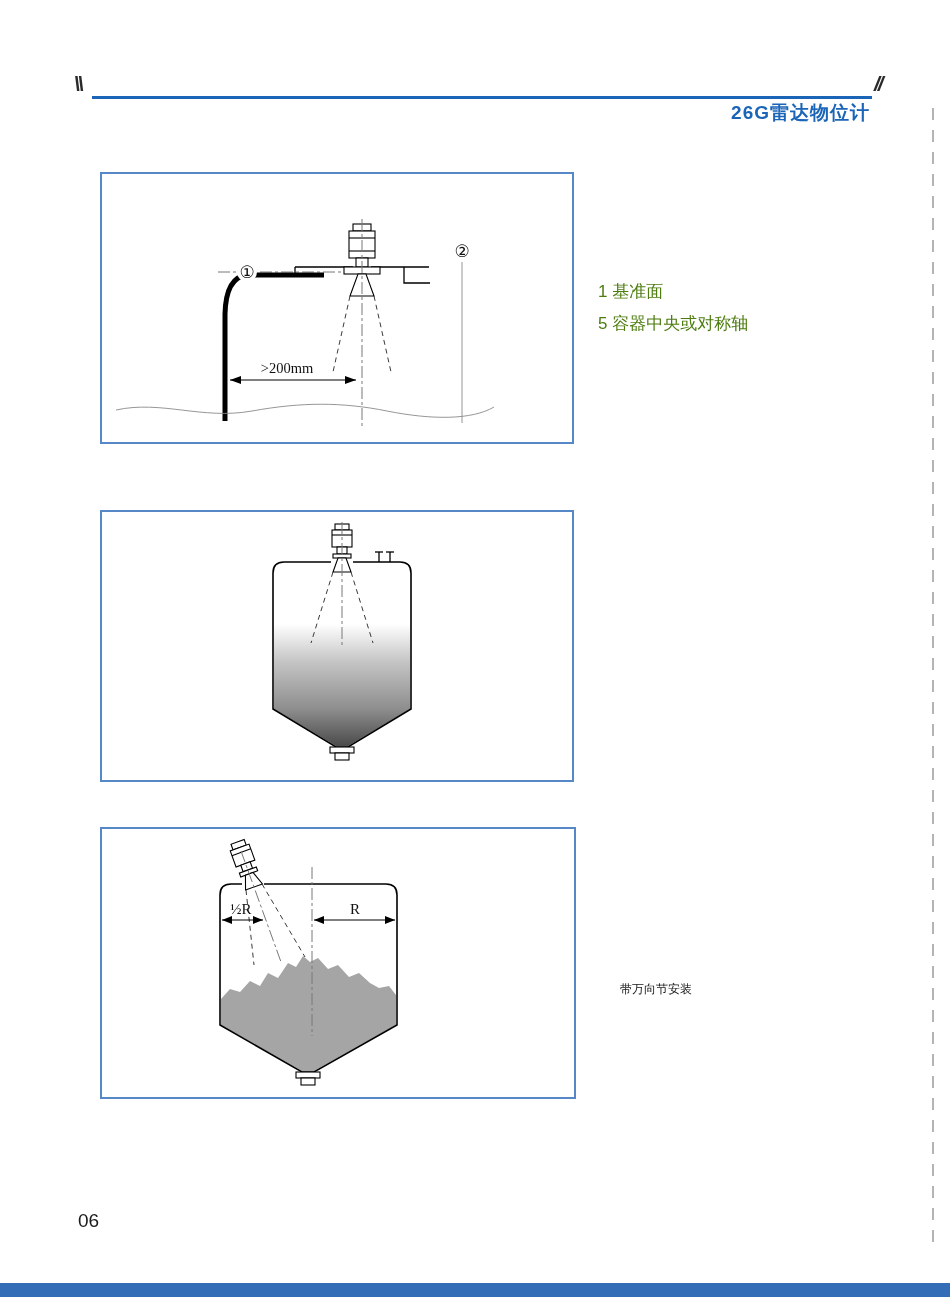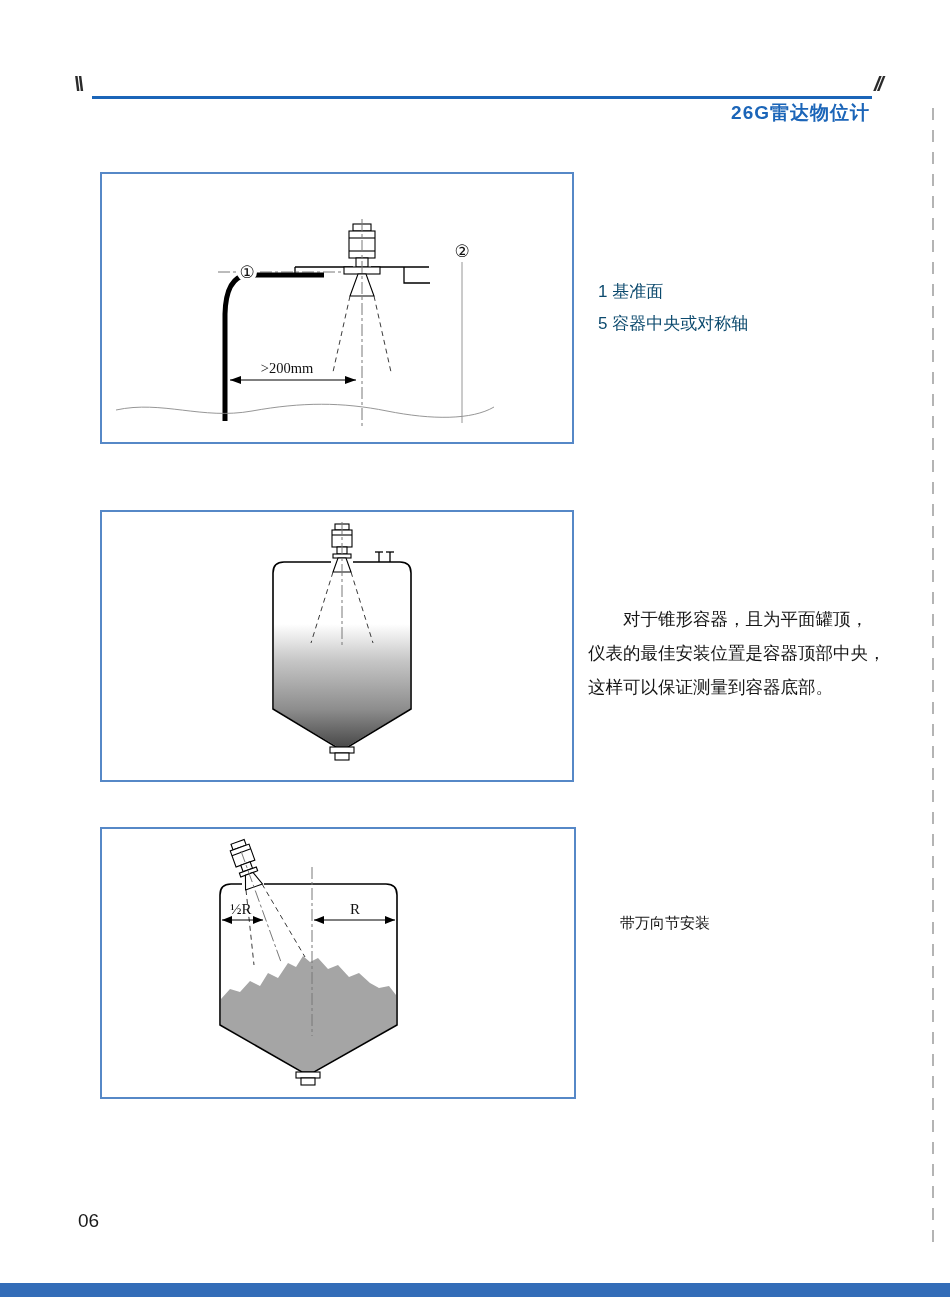--- a/index.html
+++ b/index.html
@@ -38,24 +38,24 @@
   .outline{stroke:#000;stroke-width:1.6;fill:none;}
   .dash{stroke:#3a3a3a;stroke-width:1;stroke-dasharray:5 4;fill:none;}
   .dashdot{stroke:#787878;stroke-width:1;stroke-dasharray:12 3 3 3;fill:none;}
   .hair{stroke:#8a8a8a;stroke-width:0.9;fill:none;}
   .ws{fill:#fff;stroke:#000;stroke-width:1.1;}
   .dimline{stroke:#000;stroke-width:1;fill:none;}
   .dimhead{fill:#000;stroke:none;}
   .svgtext{fill:#111;font-family:"Liberation Serif","DejaVu Serif",serif;}
   .svgnum{fill:#111;font-family:"DejaVu Sans",sans-serif;}
   
-  .legend1{position:absolute;left:598px;top:276px;font-size:17px;line-height:32px;color:#0c4a6e;}
+  .legend1{position:absolute;left:598px;top:276px;font-size:17px;line-height:32px;color:#4d7c0f;}
   .caption2{position:absolute;left:588px;top:602px;width:302px;font-size:17.5px;line-height:34px;color:#151515;}
   .caption2 .indent{text-indent:2em;}
-  .caption3{position:absolute;left:620px;top:914px;font-size:15px;color:#151515;font-family:Liberation Serif, serif;}
+  .caption3{position:absolute;left:620px;top:981px;font-size:12px;color:#151515;font-family:Liberation Serif, serif;}
   
   .page-number{position:absolute;left:78px;top:1210px;font-size:19px;color:#1a1a1a;}
   .bottom-bar{position:absolute;left:0;top:1283px;width:950px;height:14px;background:var(--bottom-bar,#336db8);}
 </style>
 </head>
 <body>
 
 <div class="page">
 
   <span class="marks left">\\</span>
@@ -156,25 +156,20 @@
         <line class="dashdot" x1="240" y1="10" x2="240" y2="136"></line>
       </g>
 
       <g class="ws">
         <rect x="228" y="235" width="24" height="6"></rect>
         <rect x="233" y="241" width="14" height="7"></rect>
       </g>
     </svg>
   </div>
 
-  <div class="caption2">
-    <div class="indent">对于锥形容器，且为平面罐顶，</div>
-    <div>仪表的最佳安装位置是容器顶部中央，</div>
-    <div>这样可以保证测量到容器底部。</div>
-  </div>
 
   <div class="figbox" id="fig3">
     <svg class="fig-svg" viewBox="0 0 472 268">
 
       <polygon fill="#a5a5a5" points="119,170 128,160 138,163 148,152 158,157 166,144 176,149 186,134 194,138 201,127 208,133 216,129 226,140 236,136 247,148 257,144 268,154 277,159 287,157 294,166 294,196 212,242 200,242 119,196"></polygon>
 
       <path class="outline" d="M 162 55 H 284 Q 295 55 295 66 V 196 L 212 243 H 200 L 118 196 V 66 Q 118 55 129 55 H 140"></path>
 
       <line class="dashdot" x1="210" y1="38" x2="210" y2="207"></line>
 

